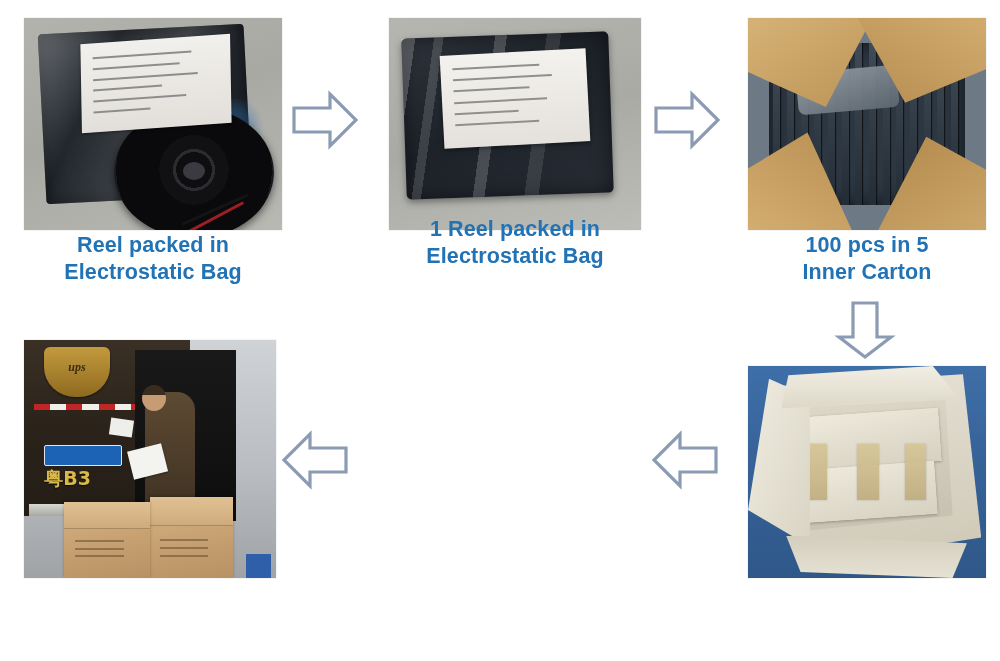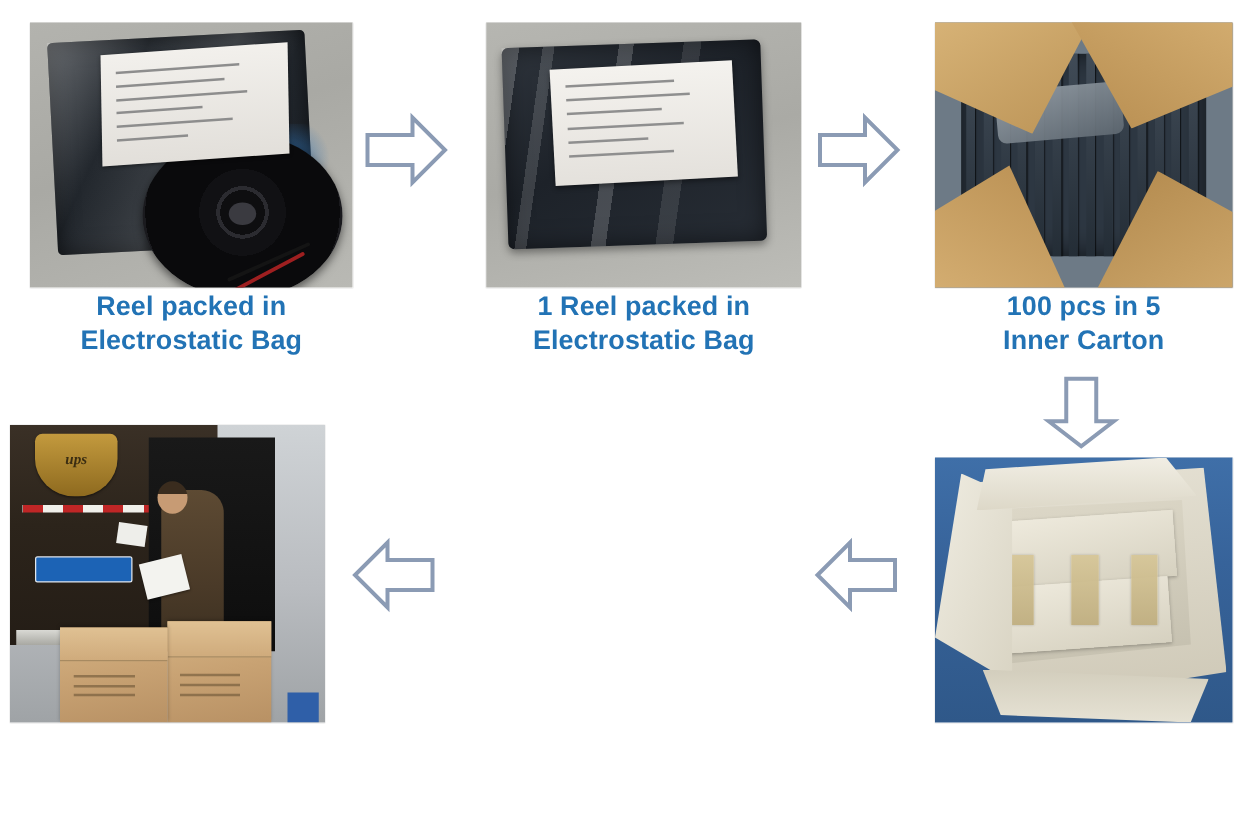--- a/index.html
+++ b/index.html
@@ -369,21 +369,21 @@
       <div class="sheet">
         <i style="top:14%;width:60%"></i>
           <i style="top:26%;width:68%"></i>
         <i style="top:38%;width:52%"></i>
           <i style="top:50%;width:64%"></i>
         <i style="top:62%;width:44%"></i>
           <i style="top:74%;width:58%"></i>
       </div>
     </div>
   </div>
-  <div class="caption" style="left:378px;top:232px;width:274px;">1 Reel packed in
+  <div class="caption" style="left:378px;top:216px;width:274px;">1 Reel packed in
 Electrostatic Bag</div>
 
   <div class="arrow" style="left:652px;top:88px;width:70px;height:64px;">
     <svg viewBox="0 0 70 64" preserveAspectRatio="none" aria-hidden="true">
       <polygon points="4,20 40,20 40,6 66,32 40,58 40,44 4,44" fill="#ffffff" stroke="#8b9bb4" stroke-width="3.2" stroke-linejoin="miter"></polygon>
     </svg>
   </div>
 
   <div class="cell" style="left:748px;top:18px;width:238px;height:212px;">
     <div class="photo p3" style="width:238px;height:212px;">
@@ -440,29 +440,30 @@
     </svg>
   </div>
 
 
   <div class="arrow" style="left:280px;top:428px;width:70px;height:64px;">
     <svg viewBox="0 0 70 64" preserveAspectRatio="none" aria-hidden="true">
       <polygon points="66,20 30,20 30,6 4,32 30,58 30,44 66,44" fill="#ffffff" stroke="#8b9bb4" stroke-width="3.2" stroke-linejoin="miter"></polygon>
     </svg>
   </div>
 
-  <div class="cell" style="left:8px;top:340px;width:252px;height:238px;">
+  <div class="cell" style="left:24px;top:340px;width:252px;height:238px;">
     <div class="photo p4" style="width:252px;height:238px;">
       <div class="van"></div>
       <div class="cargo"></div>
       <div class="shield">
         <b>ups</b>
       </div>
       <div class="stripe" style="top:27%;"></div>
       <div class="plate"></div>
+      <div class="bigplate">粤B3</div>
       <div class="stripe" style="top:70%;"></div>
       <div class="bumper"></div>
       <div class="person"></div>
       <div class="head"></div>
       <div class="paper2"></div>
       <div class="paper"></div>
       <div class="pallet"></div>
       <div class="box b2">
         <i style="top:52%"></i>
           <i style="top:62%"></i>

